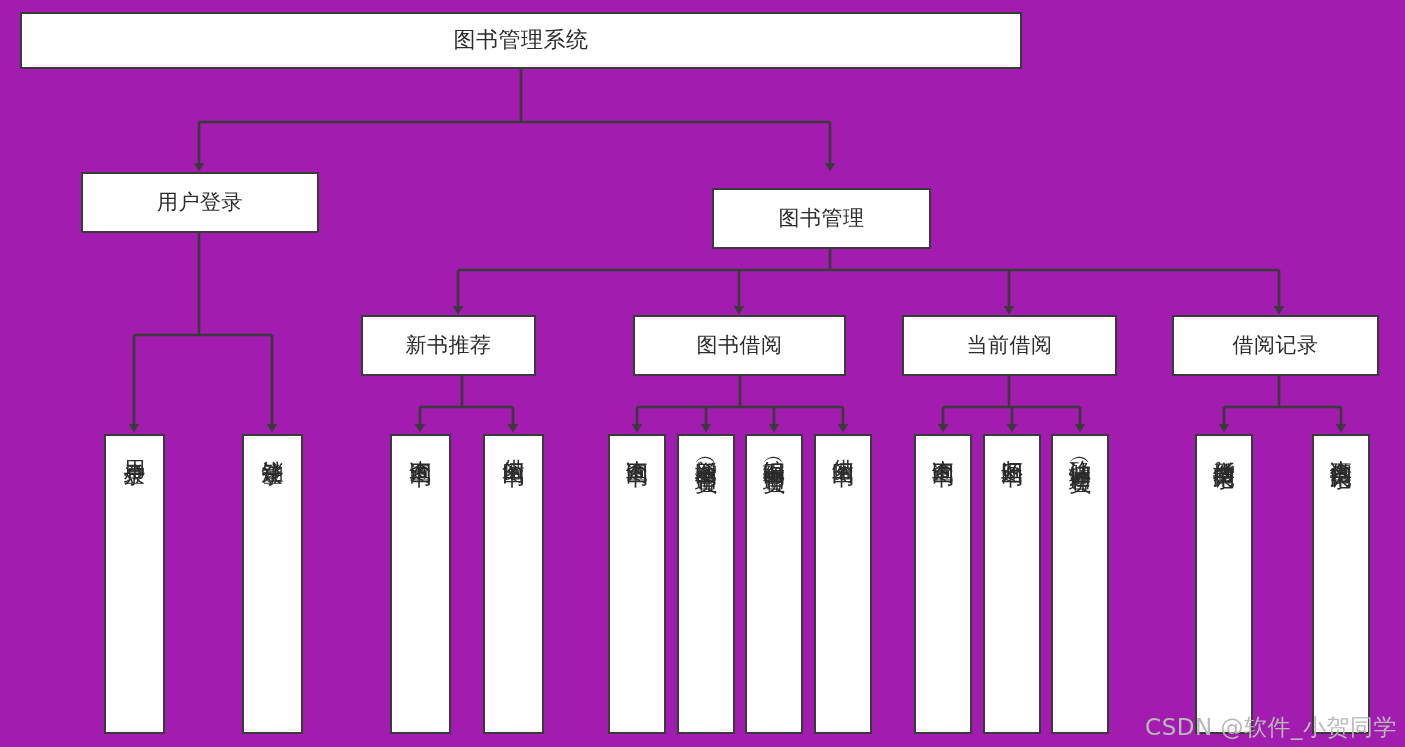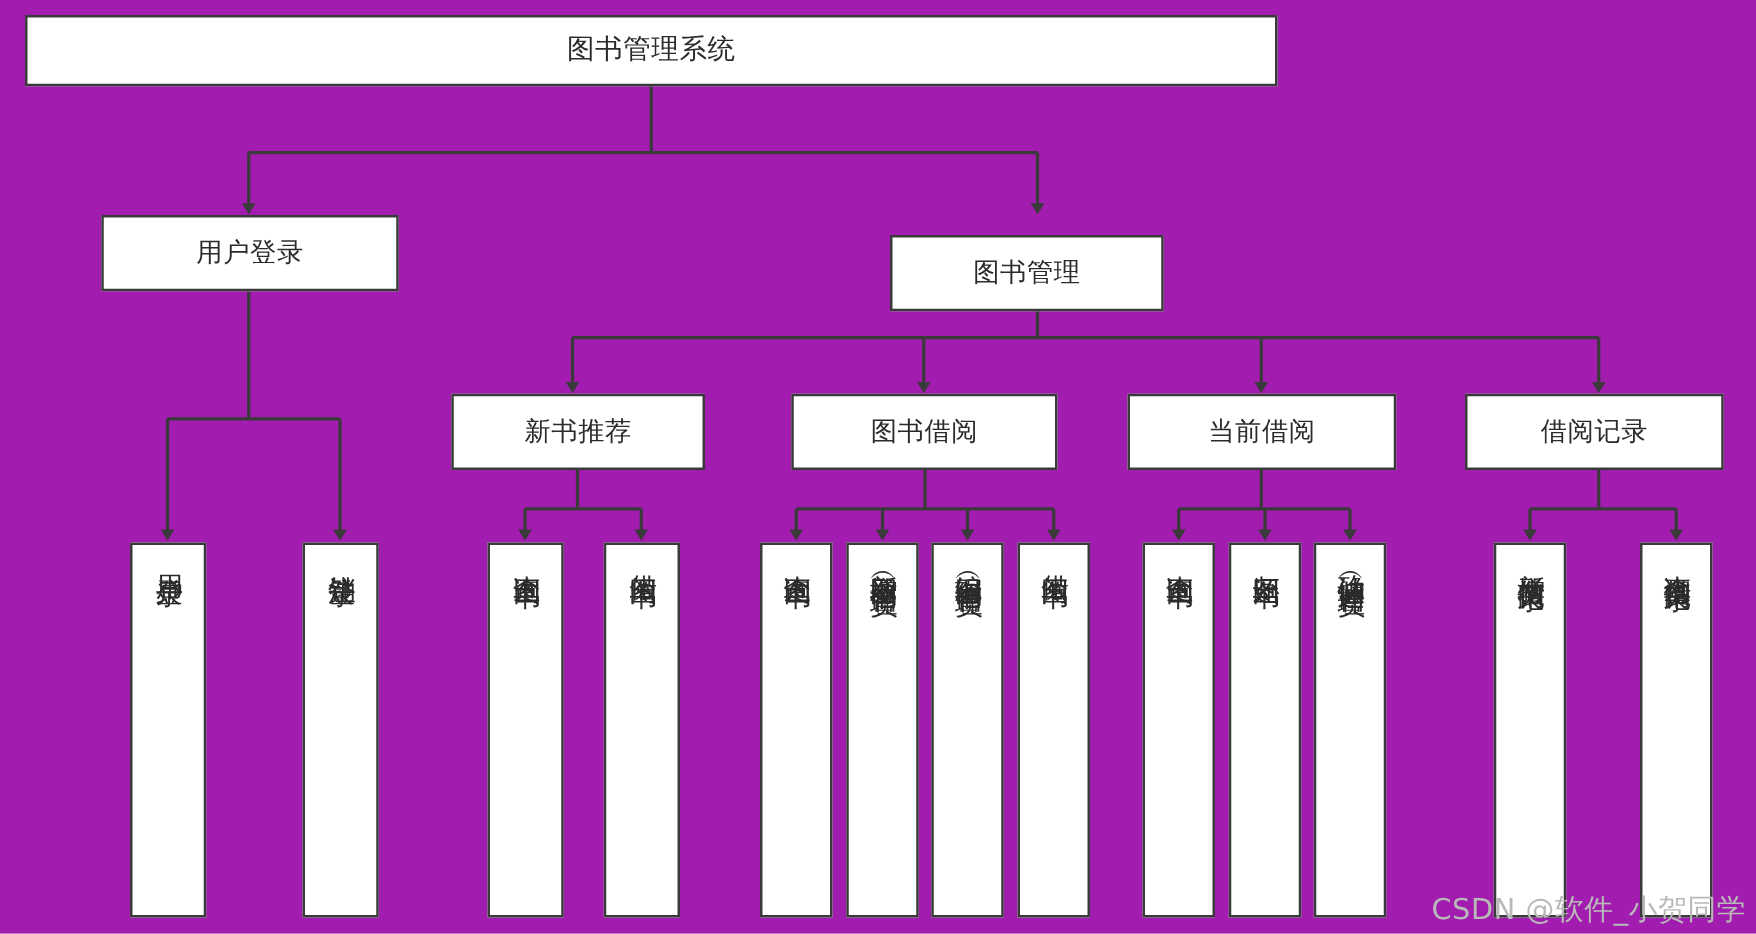--- a/index.html
+++ b/index.html
@@ -128,21 +128,21 @@
     <span class="lbl">图书管理系统</span>
   </div>
 
   <div class="node horiz" style="left:81px;top:172px;width:238px;height:61px;">
     <span class="lbl">用户登录</span>
   </div>
   <div class="node horiz" style="left:712px;top:172px;width:219px;height:61px;margin-top:16px;">
     <span class="lbl">图书管理</span>
   </div>
 
-  <div class="node horiz" style="left:361px;top:315px;width:203px;height:61px;">
+  <div class="node horiz" style="left:361px;top:315px;width:175px;height:61px;">
     <span class="lbl">新书推荐</span>
   </div>
   <div class="node horiz" style="left:633px;top:315px;width:213px;height:61px;">
     <span class="lbl">图书借阅</span>
   </div>
   <div class="node horiz" style="left:902px;top:315px;width:215px;height:61px;">
     <span class="lbl">当前借阅</span>
   </div>
   <div class="node horiz" style="left:1172px;top:315px;width:207px;height:61px;">
     <span class="lbl">借阅记录</span>

